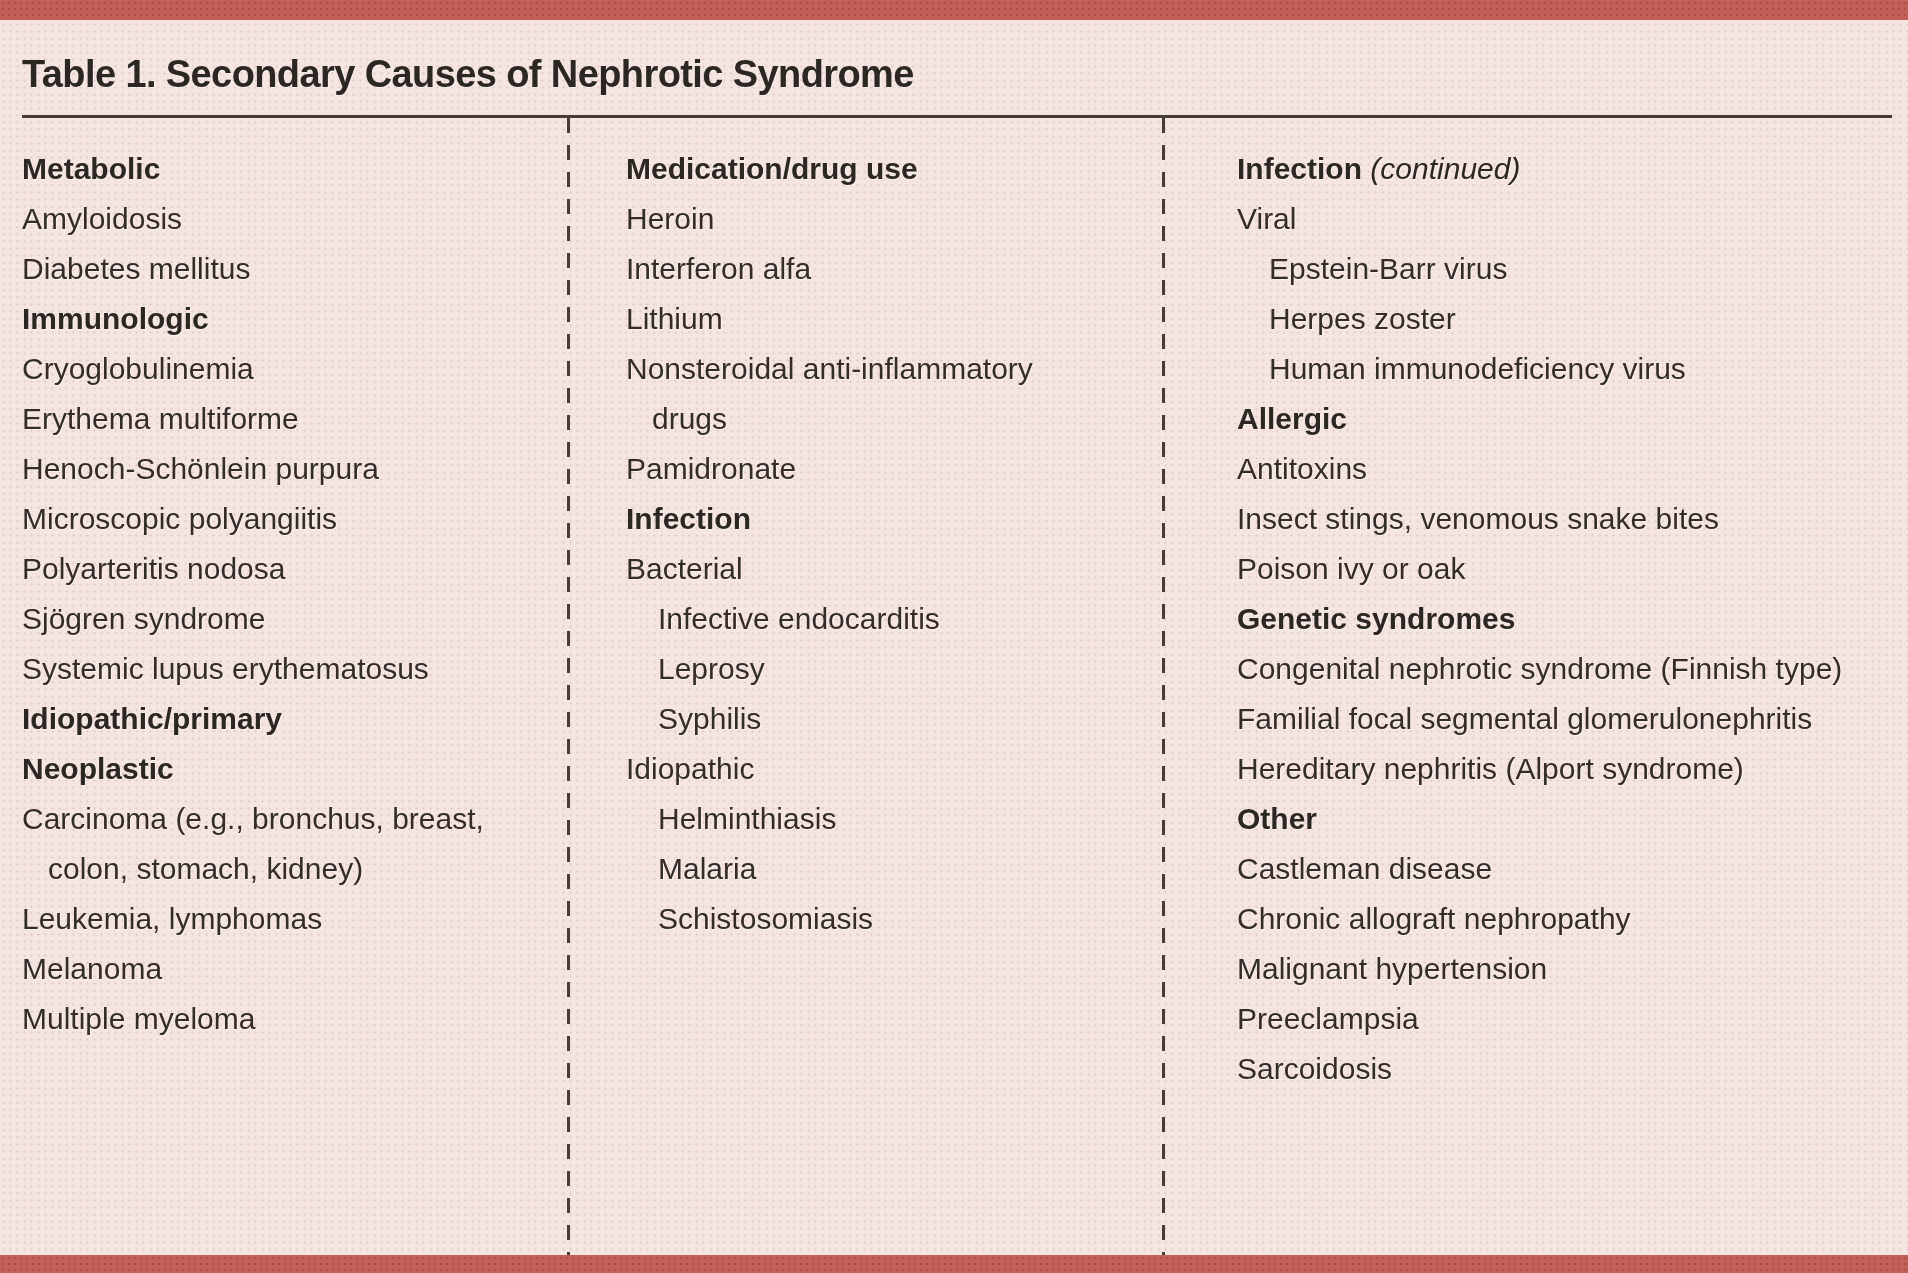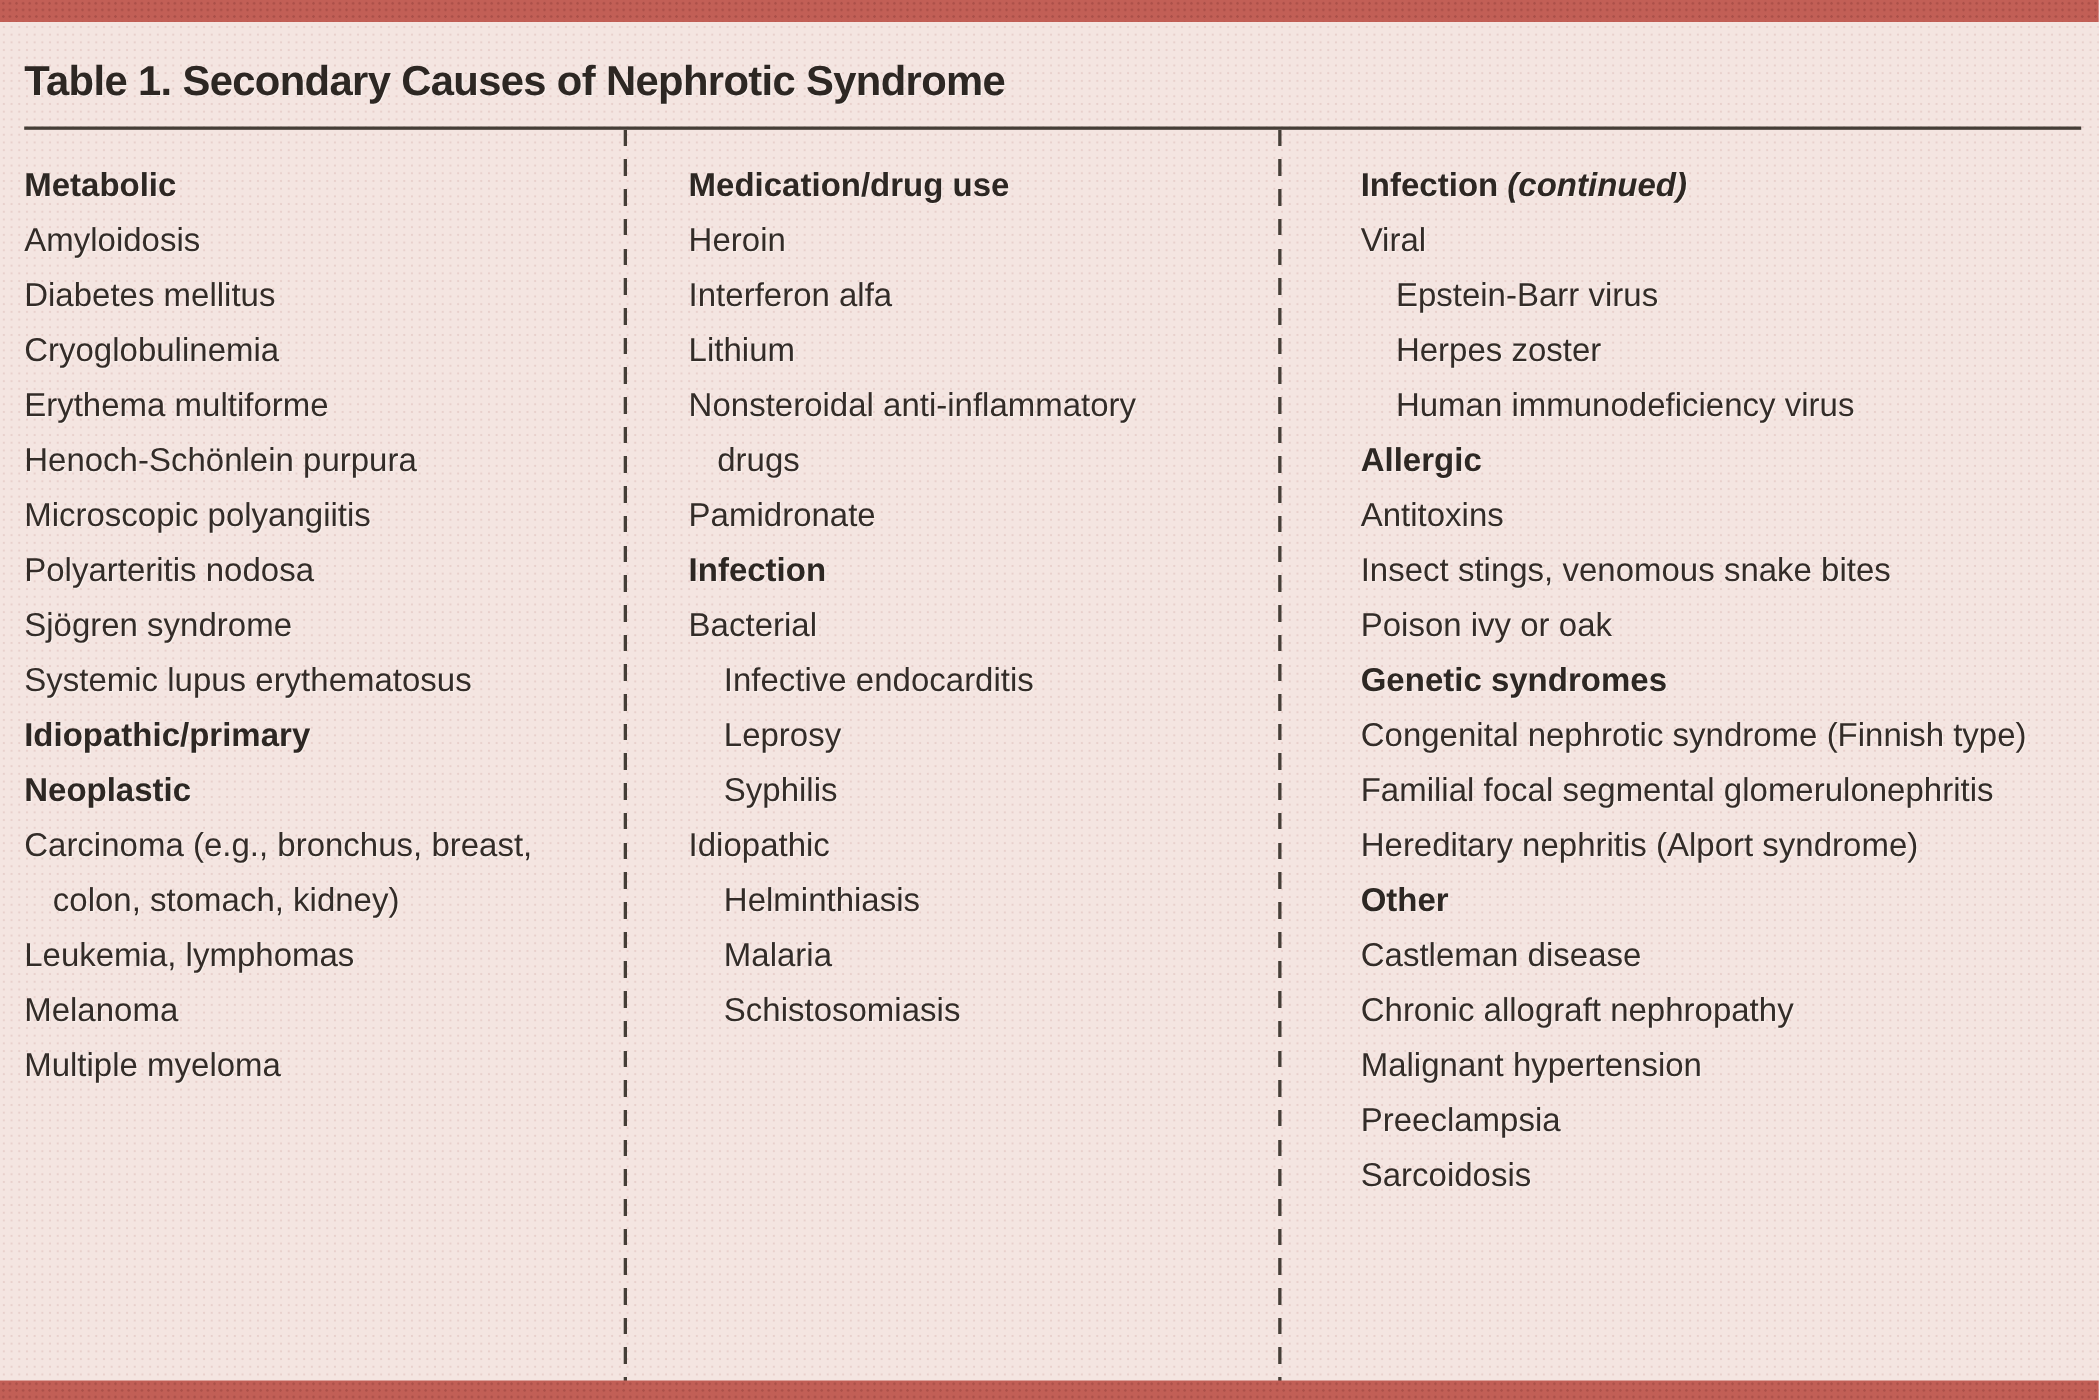--- a/index.html
+++ b/index.html
@@ -39,41 +39,42 @@
     background:repeating-linear-gradient(to bottom,#453e37 0 15px, transparent 15px 27px);
   }
 
   .row {
     font-size:30px; line-height:50px; white-space:nowrap;
     text-shadow:1px 1px 0 rgba(255,253,250,0.5);
   }
   .row.header, .row.header-continued { font-weight:bold; color:#2d2723; }
   .row.sub  { margin-left:32px; }
   .row.cont { margin-left:26px; }
-  .row.header-continued .cont-suffix { font-weight:bold; font-style:italic; }
+  .row.header-continued .cont-suffix { font-weight:normal; font-style:italic; }
 
   .footnote {
     margin-top:16px; font-size:36px; line-height:42px; font-style:italic; color:#35302c;
     text-shadow:1px 1px 0 rgba(255,253,250,0.5);
   }
 </style>
 </head>
 <body>
 
 <div class="bar top"></div>
 
 <div class="content">
   <h1 class="title">Table 1. Secondary Causes of Nephrotic Syndrome</h1>
   <div class="rule top-rule"></div>
 
   <div class="columns">
     <div class="col c1">
         <div class="row header">Metabolic</div>
         <div class="row item">Amyloidosis</div>
         <div class="row item">Diabetes mellitus</div>
+        <div class="row header">Immunologic</div>
         <div class="row item">Cryoglobulinemia</div>
         <div class="row item">Erythema multiforme</div>
         <div class="row item">Henoch-Schönlein purpura</div>
         <div class="row item">Microscopic polyangiitis</div>
         <div class="row item">Polyarteritis nodosa</div>
         <div class="row item">Sjögren syndrome</div>
         <div class="row item">Systemic lupus erythematosus</div>
         <div class="row header">Idiopathic/primary</div>
         <div class="row header">Neoplastic</div>
         <div class="row item">Carcinoma (e.g., bronchus, breast,</div>

